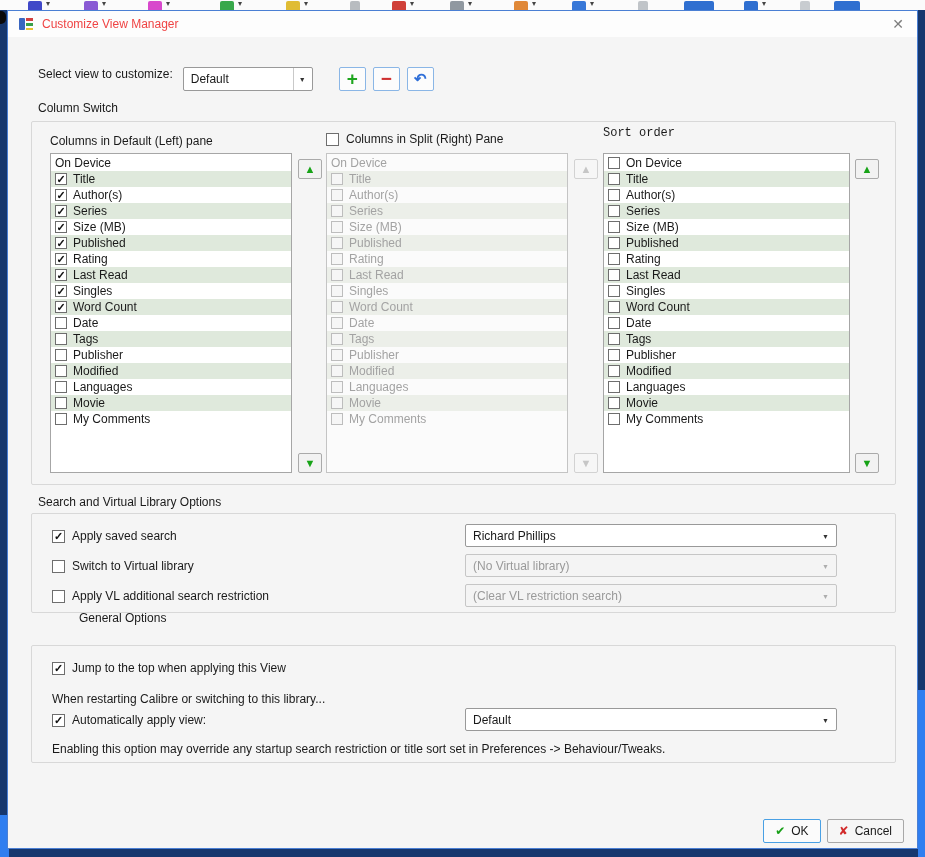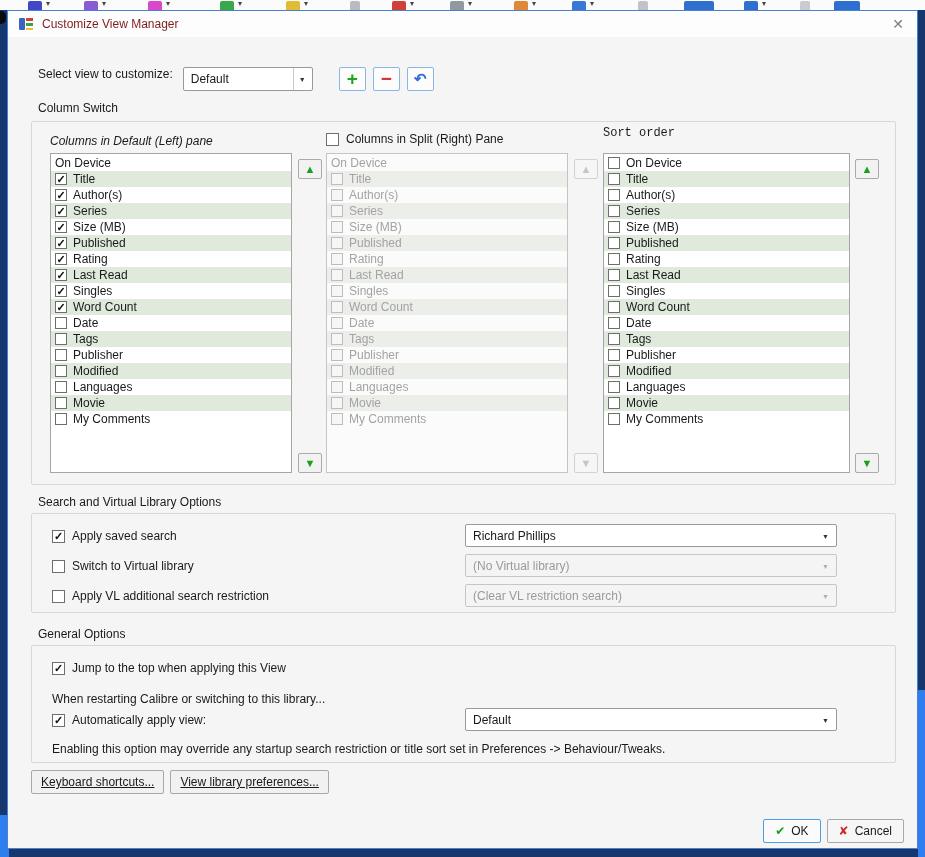--- a/index.html
+++ b/index.html
@@ -11,21 +11,21 @@
   .strip{position:absolute;left:0;top:0;width:925px;height:10px;background:#fbfbfb;overflow:hidden;}
   .bicon{position:absolute;top:1px;height:11px;border-radius:2px;}
   .barrow{position:absolute;top:-1px;font-size:8px;color:#444;}
   .frag{position:absolute;left:0;top:11px;width:6px;height:13px;background:#0a0a0a;border-radius:0 5px 5px 0;}
   .accent{position:absolute;background:#2f7ef0;}
 
   
   .dialog{position:absolute;left:7px;top:10px;width:911px;height:839px;background:#f5f5f5;border:1px solid #4a7fd4;}
   .titlebar{position:absolute;left:0;top:0;right:0;height:26px;background:#fdfdfd;}
   .dlg-icon{position:absolute;left:10px;top:5px;width:16px;height:16px;}
-  .dlg-title{position:absolute;left:34px;top:6px;color:#7f1d1d;}
+  .dlg-title{position:absolute;left:34px;top:6px;color:#ef4444;}
   .close{position:absolute;right:10px;top:4px;width:18px;height:18px;text-align:center;line-height:18px;color:#7d7d7d;font-size:14px;}
 
   .selrow{position:absolute;left:30px;top:56px;height:24px;display:flex;}
   .selrow .sel-label{margin-right:10px;}
 
   .combo{position:relative;height:24px;background:#fff;border:1px solid #999;border-radius:2px;
          padding:0 24px 0 7px;display:flex;align-items:center;white-space:nowrap;overflow:hidden;}
   .combo .combo-arrow{position:absolute;right:7px;top:50%;transform:translateY(-50%);font-size:7px;color:#333;}
   .combo.dis{background:#f4f4f4;color:#9a9a9a;border-color:#c6c6c6;}
   .combo.dis .combo-arrow{color:#adadad;}
@@ -135,21 +135,21 @@
     <div class="tool-btn minus">
         <span>−</span>
       </div>
     <div class="tool-btn undo">
         <span>↶</span>
       </div>
   </div>
 
   <div class="group-title" style="top:90px;">Column Switch</div>
   <div class="gbox" style="top:110px;height:364px;">
-    <div class="pane-header" style="left:18px;top:12px;font-style:italic;">
+    <div class="pane-header" style="left:18px;top:12px;">
       <span>Columns in Default (Left) pane</span>
     </div>
     <div class="pane-header" style="left:294px;top:10px;">
       <span class="cb big"></span>
       <span>Columns in Split (Right) Pane</span>
     </div>
     <div class="pane-header" style="left:571px;top:4px;font-family:Liberation Mono, monospace;">
       <span>Sort order</span>
     </div>
 
@@ -392,46 +392,38 @@
       <div class="srow" style="top: 40px;">
         <span class="cb big"></span>
         <span>Switch to Virtual library</span>
         <div class="combo dis">
           <span class="combo-val">(No Virtual library)</span>
           <span class="combo-arrow">▼</span>
         </div>
       </div>
     </div>
 
-  <div class="group-title" style="top:616px;">General Options</div>
+  <div class="group-title" style="top:600px;margin-left:41px;">General Options</div>
   <div class="gbox" style="top:634px;height:118px;">
     <div class="grow" style="top:10px;">
       <span class="cb big checked">✓</span>
       <span>Jump to the top when applying this View</span>
     </div>
     <div class="note" style="top:46px;">When restarting Calibre or switching to this library...</div>
     <div class="grow" style="top:62px;">
       <span class="cb big checked">✓</span>
       <span>Automatically apply view:</span>
       <div class="combo">
         <span class="combo-val">Default</span>
         <span class="combo-arrow">▼</span>
       </div>
     </div>
     <div class="note" style="top:96px;">Enabling this option may override any startup search restriction or title sort set in Preferences -&gt; Behaviour/Tweaks.</div>
   </div>
 
-  <div class="footer-btns">
-    <div class="push-btn">
-      <span class="pb-label">Keyboard shortcuts...</span>
-    </div>
-    <div class="push-btn">
-      <span class="pb-label">View library preferences...</span>
-    </div>
-  </div>
 
   <div class="okrow">
     <div class="btn ok">
       <span class="ok-ic">✔</span>
       <span>OK</span>
     </div>
     <div class="btn">
       <span class="cancel-ic">✘</span>
       <span>Cancel</span>
     </div>

